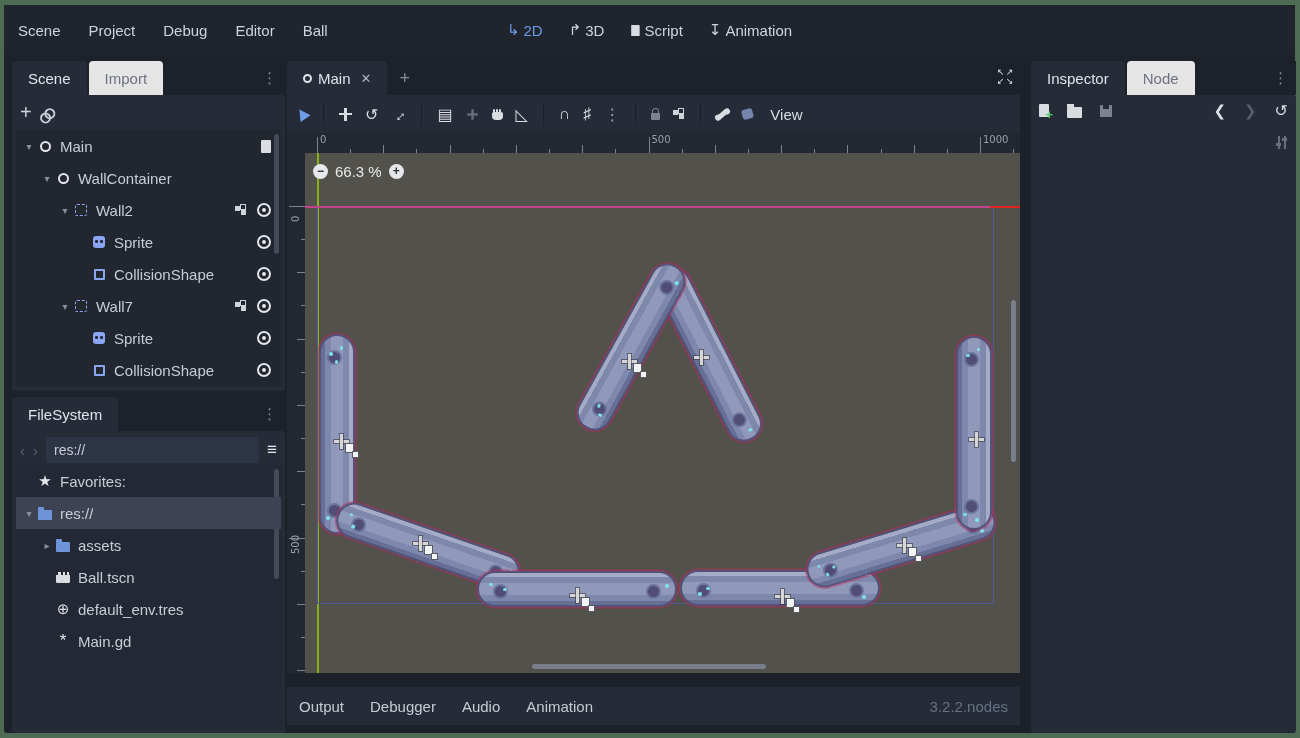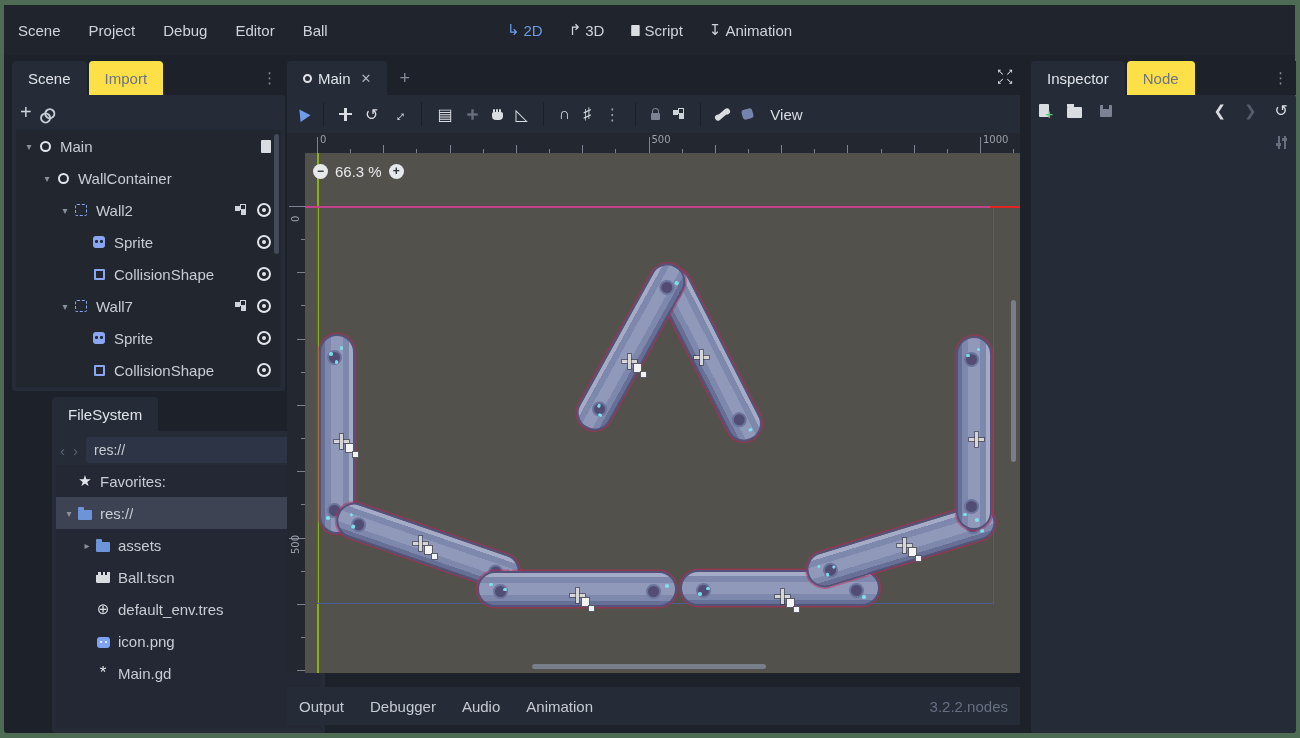--- a/index.html
+++ b/index.html
@@ -5,21 +5,21 @@
   * { margin:0; padding:0; box-sizing:border-box; }
   html,body { width:1300px; height:738px; overflow:hidden; background:#4e6b54;
     font-family:"Liberation Sans", sans-serif; }
   .window { position:absolute; left:4px; top:5px; right:5px; bottom:5px;
     background:#1d212a; border-radius:3px; }
 
   
   .panel { position:absolute; display:flex; flex-direction:column; }
   .tabbar { display:flex; align-items:stretch; height:34px; background:#1d212a; position:relative; }
   .tab { padding:0 16px; display:flex; align-items:center; gap:6px; font-size:15px;
-    color:#6d7382; background:#fde047; border-radius:4px 4px 0 0; margin-right:2px; cursor:default; }
+    color:#6d7382; background:#e5e5e5; border-radius:4px 4px 0 0; margin-right:2px; cursor:default; }
   .tab.active { background:#262b38; color:#dfe3ea; }
   .tab .x { font-size:13px; color:#aeb3bd; margin-left:4px; }
   .tab-dots { position:absolute; right:8px; top:8px; color:#858b96; font-size:15px; letter-spacing:0; }
   .panel-body { flex:1; background:#262b38; border-radius:0 3px 3px 3px; display:flex; flex-direction:column; min-height:0; }
 
   .toolrow { display:flex; align-items:center; gap:8px; padding:6px 8px; }
   .inputbox { flex:1; display:flex; align-items:center; background:#2d3446; border-radius:3px;
     height:26px; padding:0 8px; }
   .inputbox input { flex:1; background:transparent; border:0; outline:0; color:#c9cdd5;
     font-size:14px; font-family:inherit; }
@@ -302,21 +302,21 @@
             </span>
             <span class="tlabel">CollisionShape</span>
             <span class="tright">
               <span class="i-eye"></span>
             </span>
           </div>
         </div>
     </div>
   </div>
 
-  <div class="panel" style="left:8px; top:392px; width:273px; height:336px;margin-left:40px;">
+  <div class="panel" style="left:8px; top:392px; width:273px; height:336px;">
     <div class="tabbar">
       <div class="tab active">FileSystem</div>
       <span class="tab-dots">⋮</span>
     </div>
     <div class="panel-body">
       <div class="toolrow" style="padding-bottom:2px;">
         <span style="color:#5c6370;font-size:15px;">‹</span>
         <span style="color:#5c6370;font-size:15px;">›</span>
         <div class="inputbox">
           <input value="res://" style="">
@@ -352,27 +352,20 @@
               <span class="i-clapper"></span>
             </span>
             <span class="tlabel">Ball.tscn</span>
           </div>
           <div class="trow" style="padding-left: 24px;">
             <span class="arrow"></span>
             <span class="ticon">
               <span class="i-env">⊕</span>
             </span>
             <span class="tlabel">default_env.tres</span>
-          </div>
-          <div class="trow" style="padding-left: 24px;">
-            <span class="arrow"></span>
-            <span class="ticon">
-              <span class="i-robot"></span>
-            </span>
-            <span class="tlabel">icon.png</span>
           </div>
           <div class="trow" style="padding-left: 24px;">
             <span class="arrow"></span>
             <span class="ticon">
               <span class="i-gd">*</span>
             </span>
             <span class="tlabel">Main.gd</span>
           </div>
         </div>
     </div>

